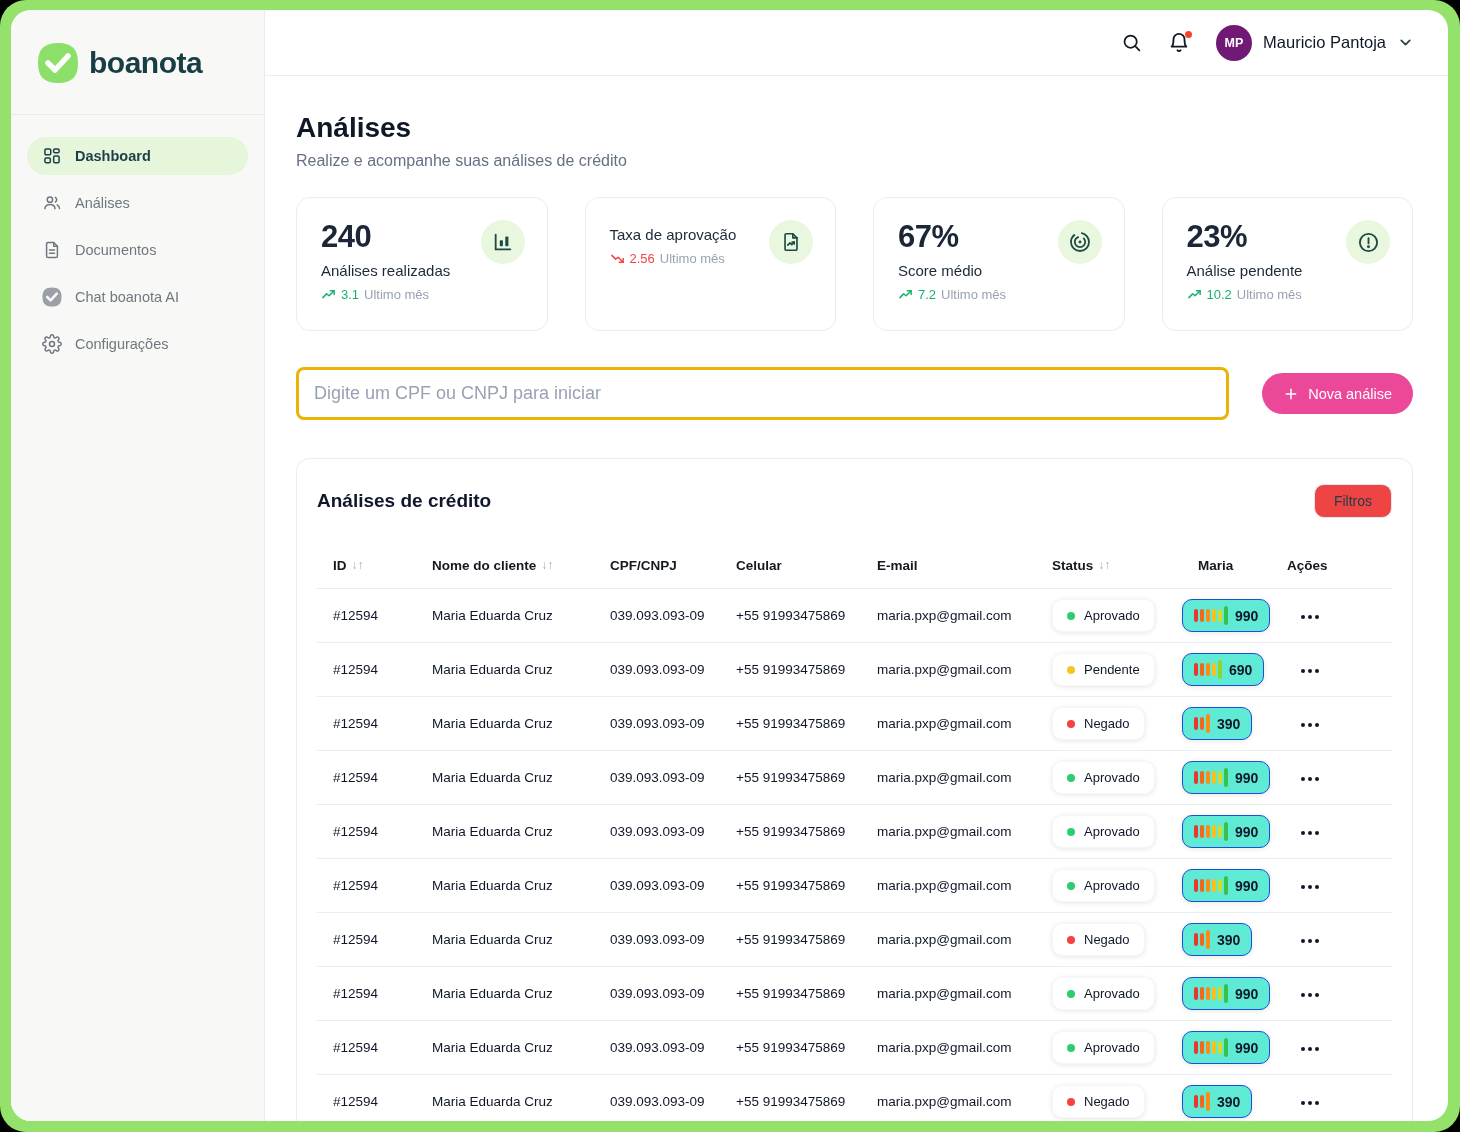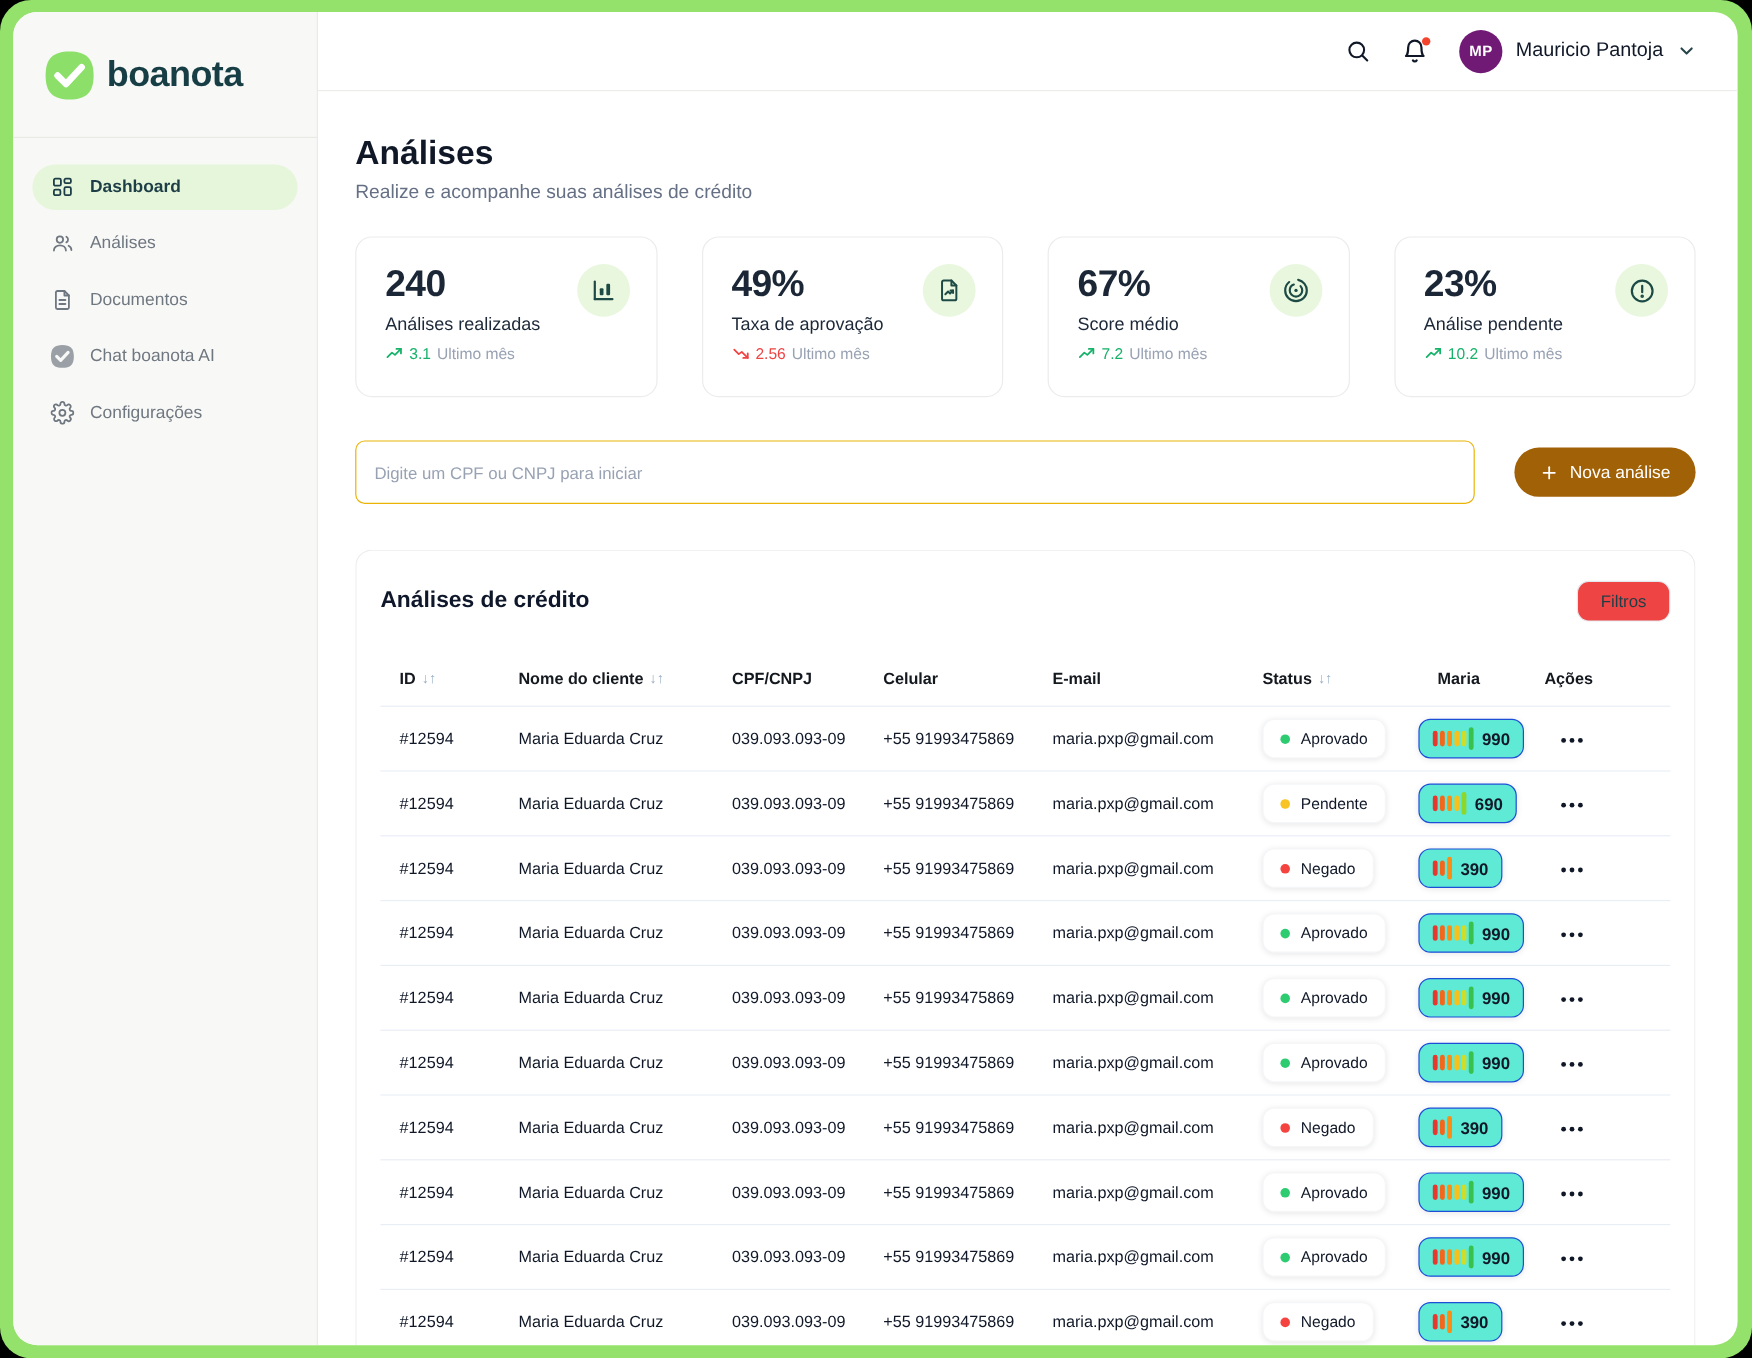--- a/index.html
+++ b/index.html
@@ -43,24 +43,24 @@
     padding:21px 24px; position:relative; }
   .stat-value { font-size:31px; font-weight:700; color:#1b2636; letter-spacing:-0.5px; }
   .stat-label { font-size:15px; color:#1d2939; margin-top:7px; }
   .stat-trend { display:flex; align-items:center; gap:5px; margin-top:8px; font-size:13px; color:#98a2b3; }
   .trend-val.up { color:#17b26a; } .trend-val.down { color:#ef4444; }
   .stat-icon { position:absolute; top:22px; right:22px; width:44px; height:44px; border-radius:50%;
     background:#e8f7de; display:flex; align-items:center; justify-content:center; }
 
   
   .search-row { display:flex; align-items:center; gap:33px; margin-top:36px; }
-  .cpf-input { flex:1; height:53px; border:1px solid #eab308; border-radius:8px; padding:0 15px;
-    font-size:14px; color:#101828; font-family:inherit; outline:none; }
+  .cpf-input { flex:1; height:53px; border:3px solid #eab308; border-radius:8px; padding:0 15px;
+    font-size:18px; color:#101828; font-family:inherit; outline:none; }
   .cpf-input::placeholder { color:#98a2b3; }
-  .new-btn { height:41px; padding:0 21px; border:none; border-radius:21px; background:#a16207;
+  .new-btn { height:41px; padding:0 21px; border:none; border-radius:21px; background:#ec4899;
     color:#fff; font-size:14.5px; font-weight:500; font-family:inherit; display:flex; align-items:center; gap:9px; cursor:pointer; }
 
   
   .table-card { margin-top:38px; border:1px solid #ececec; border-radius:14px 14px 0 0; border-bottom:none;
     padding:25px 20px 0; }
   .table-head-row { display:flex; align-items:center; justify-content:space-between; }
   .table-title { font-size:19px; font-weight:700; color:#0f172a; }
   .filters-btn { height:34px; padding:0 19px; background:#ef4444; border:1px solid #e4e7ec; border-radius:10px;
     color:#1d3e46; font-size:14px; font-family:inherit; cursor:pointer; }
   .grid { display:grid; grid-template-columns:99px 178px 126px 141px 175px 130px 103px 1fr;
@@ -197,21 +197,20 @@
     <div class="stat-icon">
                 <svg width="22" height="22" viewBox="0 0 24 24" fill="none" stroke="#1d4a44" stroke-width="2" stroke-linecap="round">
                   <path d="M4 4v16"></path>
                   <path d="M4 20h16"></path>
                   <rect x="8.5" y="10" width="3.4" height="6.5" rx="1" fill="#1d4a44" stroke="none"></rect>
                   <rect x="14.5" y="6" width="3.4" height="10.5" rx="1" fill="#1d4a44" stroke="none"></rect>
                 </svg>
               </div>
             </div>
             <div class="stat-card">
-    <div class="stat-value">49%</div>
     <div class="stat-label">Taxa de aprovação</div>
     <div class="stat-trend">
       <span style="display:flex">
                   <svg width="15" height="15" viewBox="0 0 24 24" fill="none" stroke="#ef4444" stroke-width="2.4" stroke-linecap="round" stroke-linejoin="round">
                     <polyline points="3 7 9 13 13 10 21 18"></polyline>
                     <polyline points="15 18 21 18 21 12"></polyline>
                   </svg>
                 </span>
       <span class="trend-val down">2.56</span>
       <span>Ultimo mês</span>

